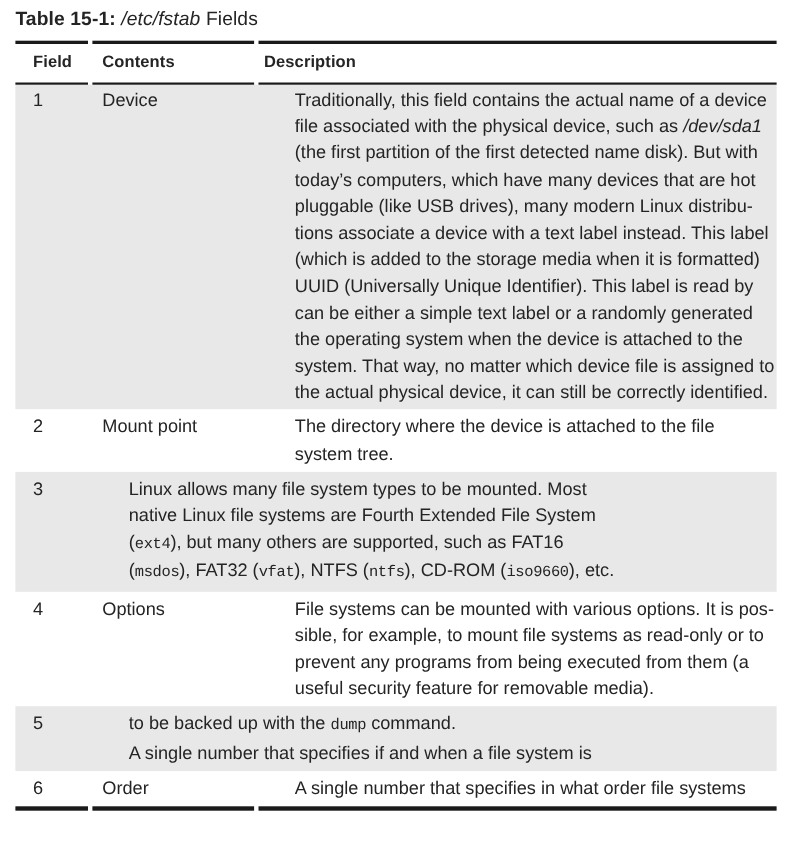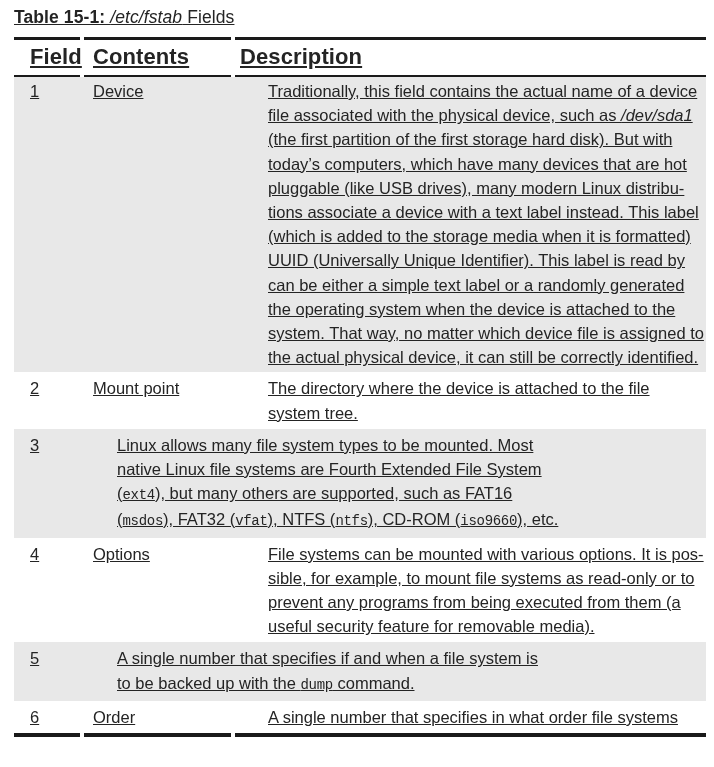--- a/index.html
+++ b/index.html
@@ -9,21 +9,21 @@
     --paper:#ffffff;
   }
   *{margin:0;padding:0;box-sizing:border-box;}
   html,body{background:var(--paper);}
   body{
     width:714px;height:767px;
     font-family:"Liberation Sans",sans-serif;
     color:var(--ink);
     overflow:hidden;
   }
-  .page{padding:7px 8px 0 14px;text-decoration:underline;}
+  .page{padding:7px 8px 0 14px;}
 
   
   .caption{
     font-size:17.5px;
     line-height:21px;
     margin-bottom:9px;
     letter-spacing:.1px;
   }
 
   .ftable{width:692px;}
@@ -42,21 +42,21 @@
   .trow{display:grid;grid-template-columns:68px 151px 1fr;}
   .trow.shaded{background:var(--shade);}
   .cell{padding-top:4px;padding-bottom:4px;}
   .cf{padding-left:16px;}
   .cc{padding-left:11px;}
   .cd{padding-left:7px;}
 
   
   .thead .cell{
     font-weight:bold;
-    font-size:22px;
+    font-size:15px;
     line-height:22px;
     padding-top:6px;padding-bottom:7px;
     letter-spacing:.1px;
   }
 
   
   #tbody .cell{
     font-size:16.5px;
     line-height:24.2px;
   }
@@ -95,21 +95,21 @@
         <i></i>
       </div>
 
     <div id="tbody">
         <div class="trow shaded">
           <div class="cell cf">1</div>
           <div class="cell cc">Device</div>
           <div class="cell cd">
             <div class="dline"><span>Traditionally, this field contains the actual name of a device</span></div>
             <div class="dline"><span>file associated with the physical device, such as </span><span class="seg-i">/dev/sda1</span></div>
-            <div class="dline"><span>(the first partition of the first storage hard disk). But with</span></div>
+            <div class="dline"><span>(the first partition of the first detected name disk). But with</span></div>
             <div class="dline"><span>today’s computers, which have many devices that are hot</span></div>
             <div class="dline"><span>pluggable (like USB drives), many modern Linux distribu-</span></div>
             <div class="dline"><span>tions associate a device with a text label instead. This label</span></div>
             <div class="dline"><span>(which is added to the storage media when it is formatted)</span></div>
             <div class="dline"><span>UUID (Universally Unique Identifier). This label is read by</span></div>
             <div class="dline"><span>can be either a simple text label or a randomly generated</span></div>
             <div class="dline"><span>the operating system when the device is attached to the</span></div>
             <div class="dline"><span>system. That way, no matter which device file is assigned to</span></div>
             <div class="dline"><span>the actual physical device, it can still be correctly identified.</span></div>
           </div>
@@ -137,22 +137,22 @@
           <div class="cell cd">
             <div class="dline"><span>File systems can be mounted with various options. It is pos-</span></div>
             <div class="dline"><span>sible, for example, to mount file systems as read-only or to</span></div>
             <div class="dline"><span>prevent any programs from being executed from them (a</span></div>
             <div class="dline"><span>useful security feature for removable media).</span></div>
           </div>
         </div>
         <div class="trow shaded">
           <div class="cell cf">5</div>
           <div class="cell cd">
+            <div class="dline"><span>to be backed up with the </span><span class="seg-m">dump</span><span> command.</span></div>
             <div class="dline"><span>A single number that specifies if and when a file system is</span></div>
-            <div class="dline"><span>to be backed up with the </span><span class="seg-m">dump</span><span> command.</span></div>
           </div>
         </div>
         <div class="trow">
           <div class="cell cf">6</div>
           <div class="cell cc">Order</div>
           <div class="cell cd">
             <div class="dline"><span>A single number that specifies in what order file systems</span></div>
           </div>
         </div>
       </div>

